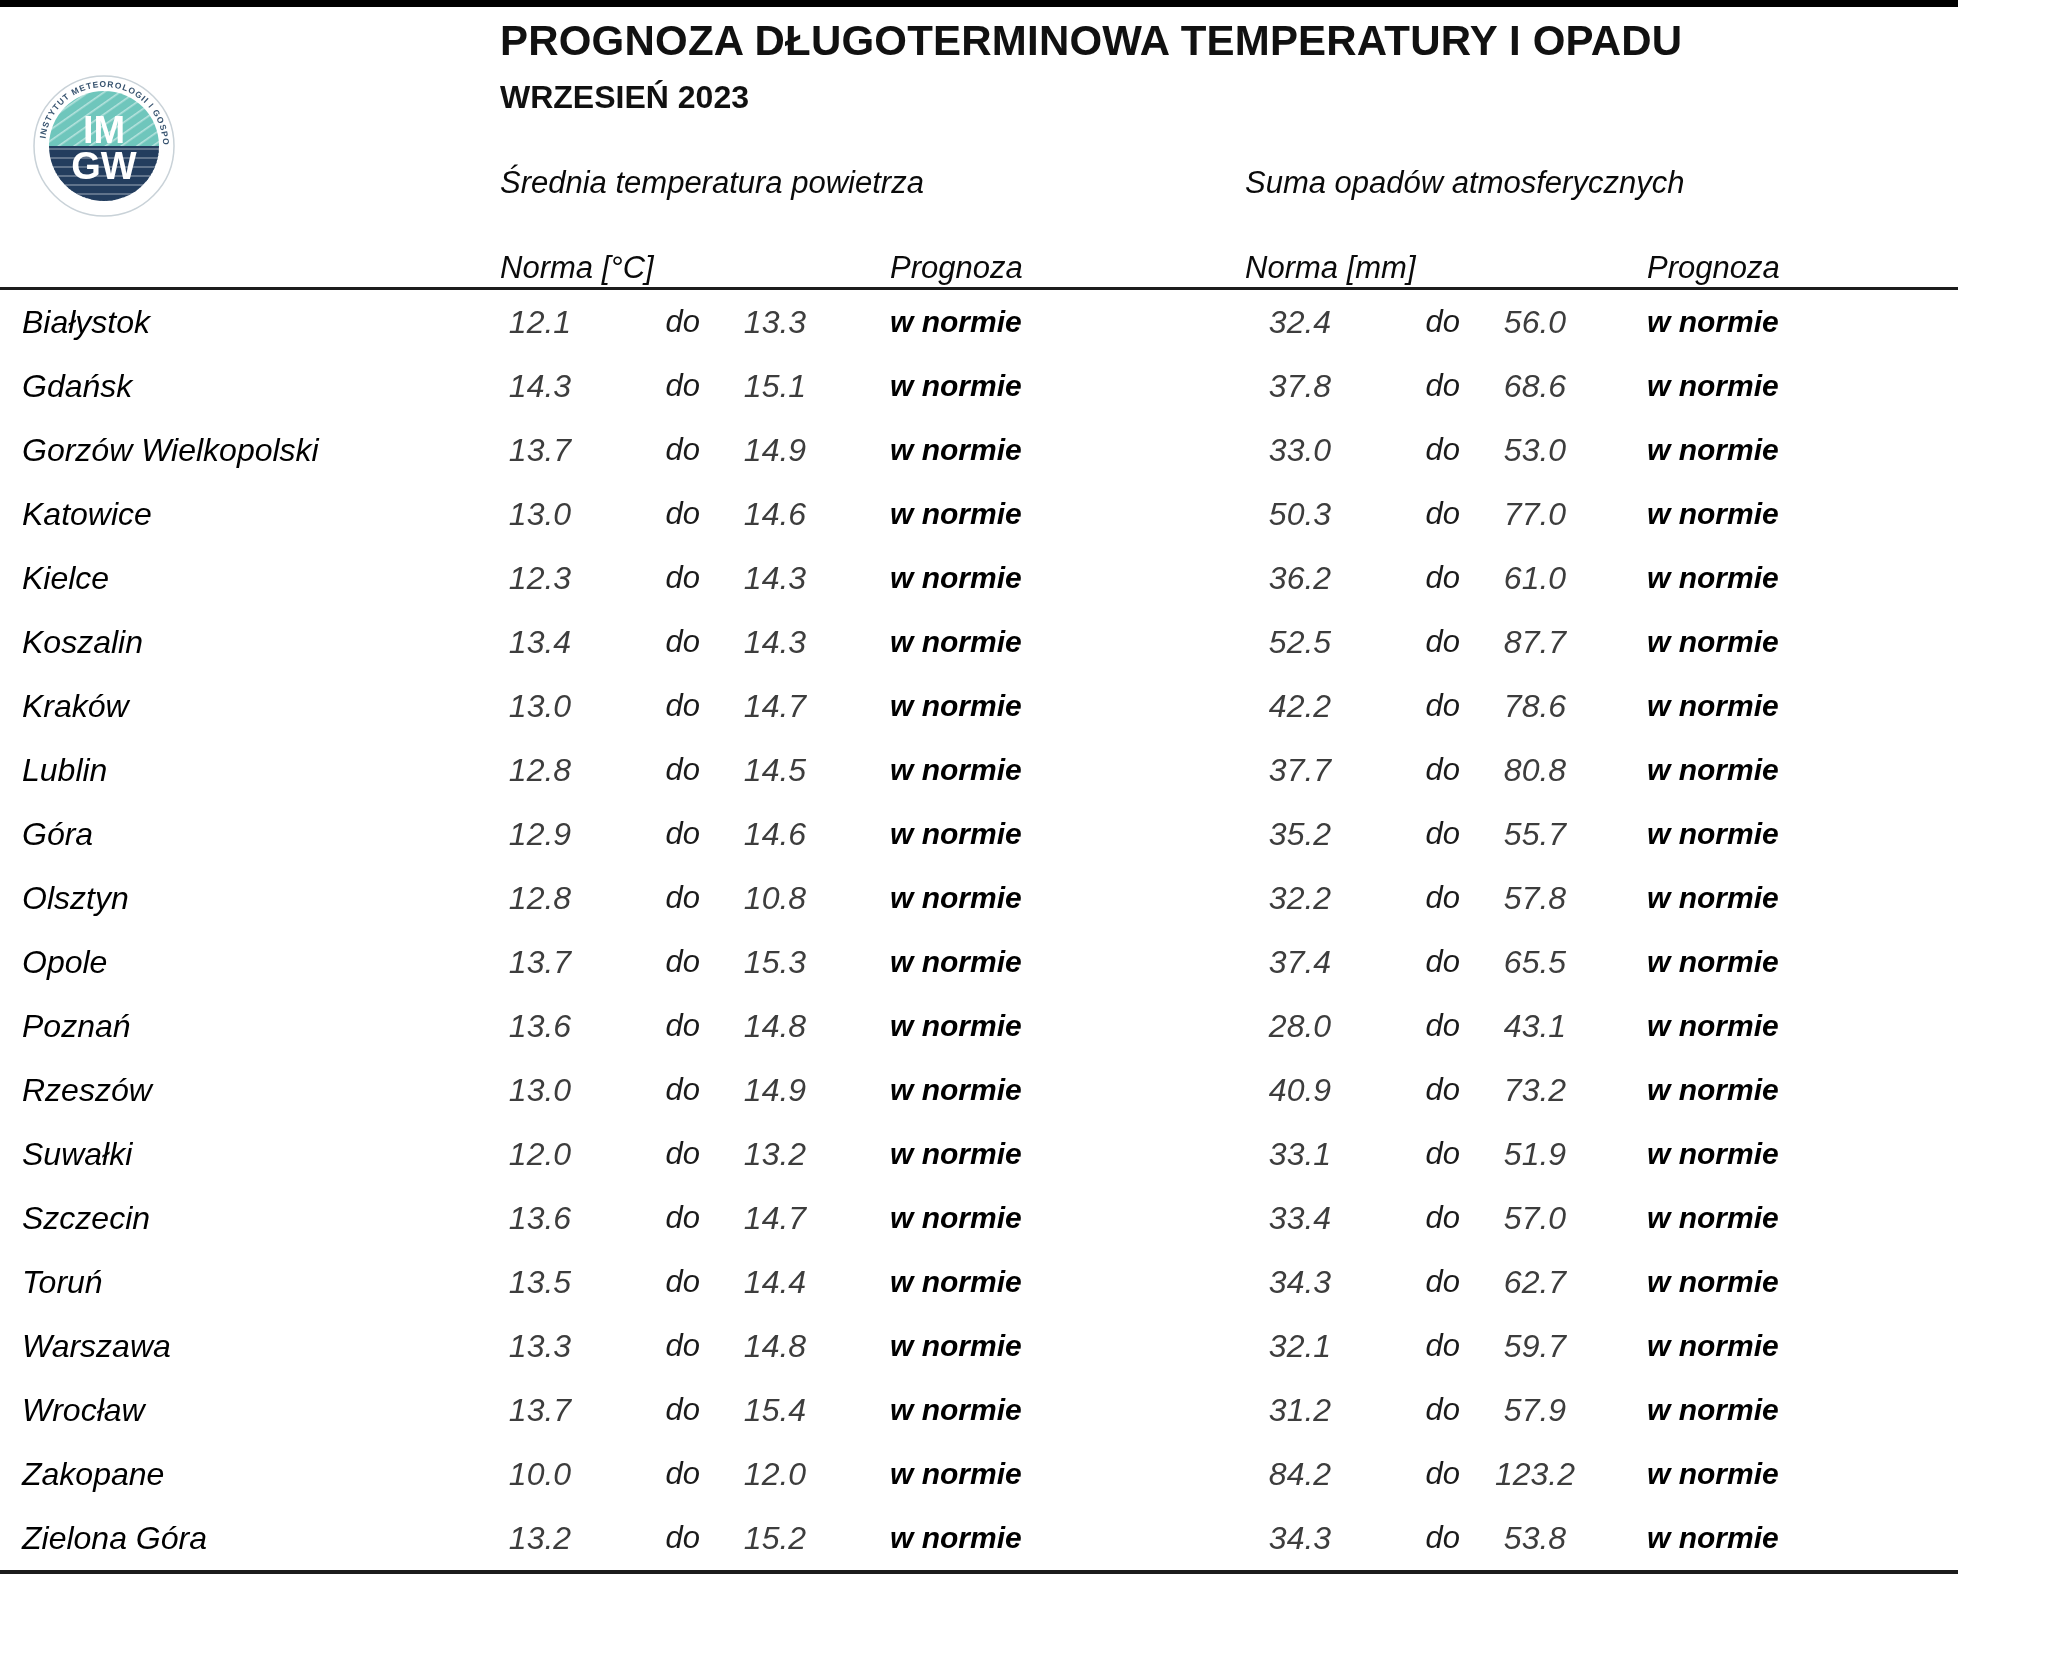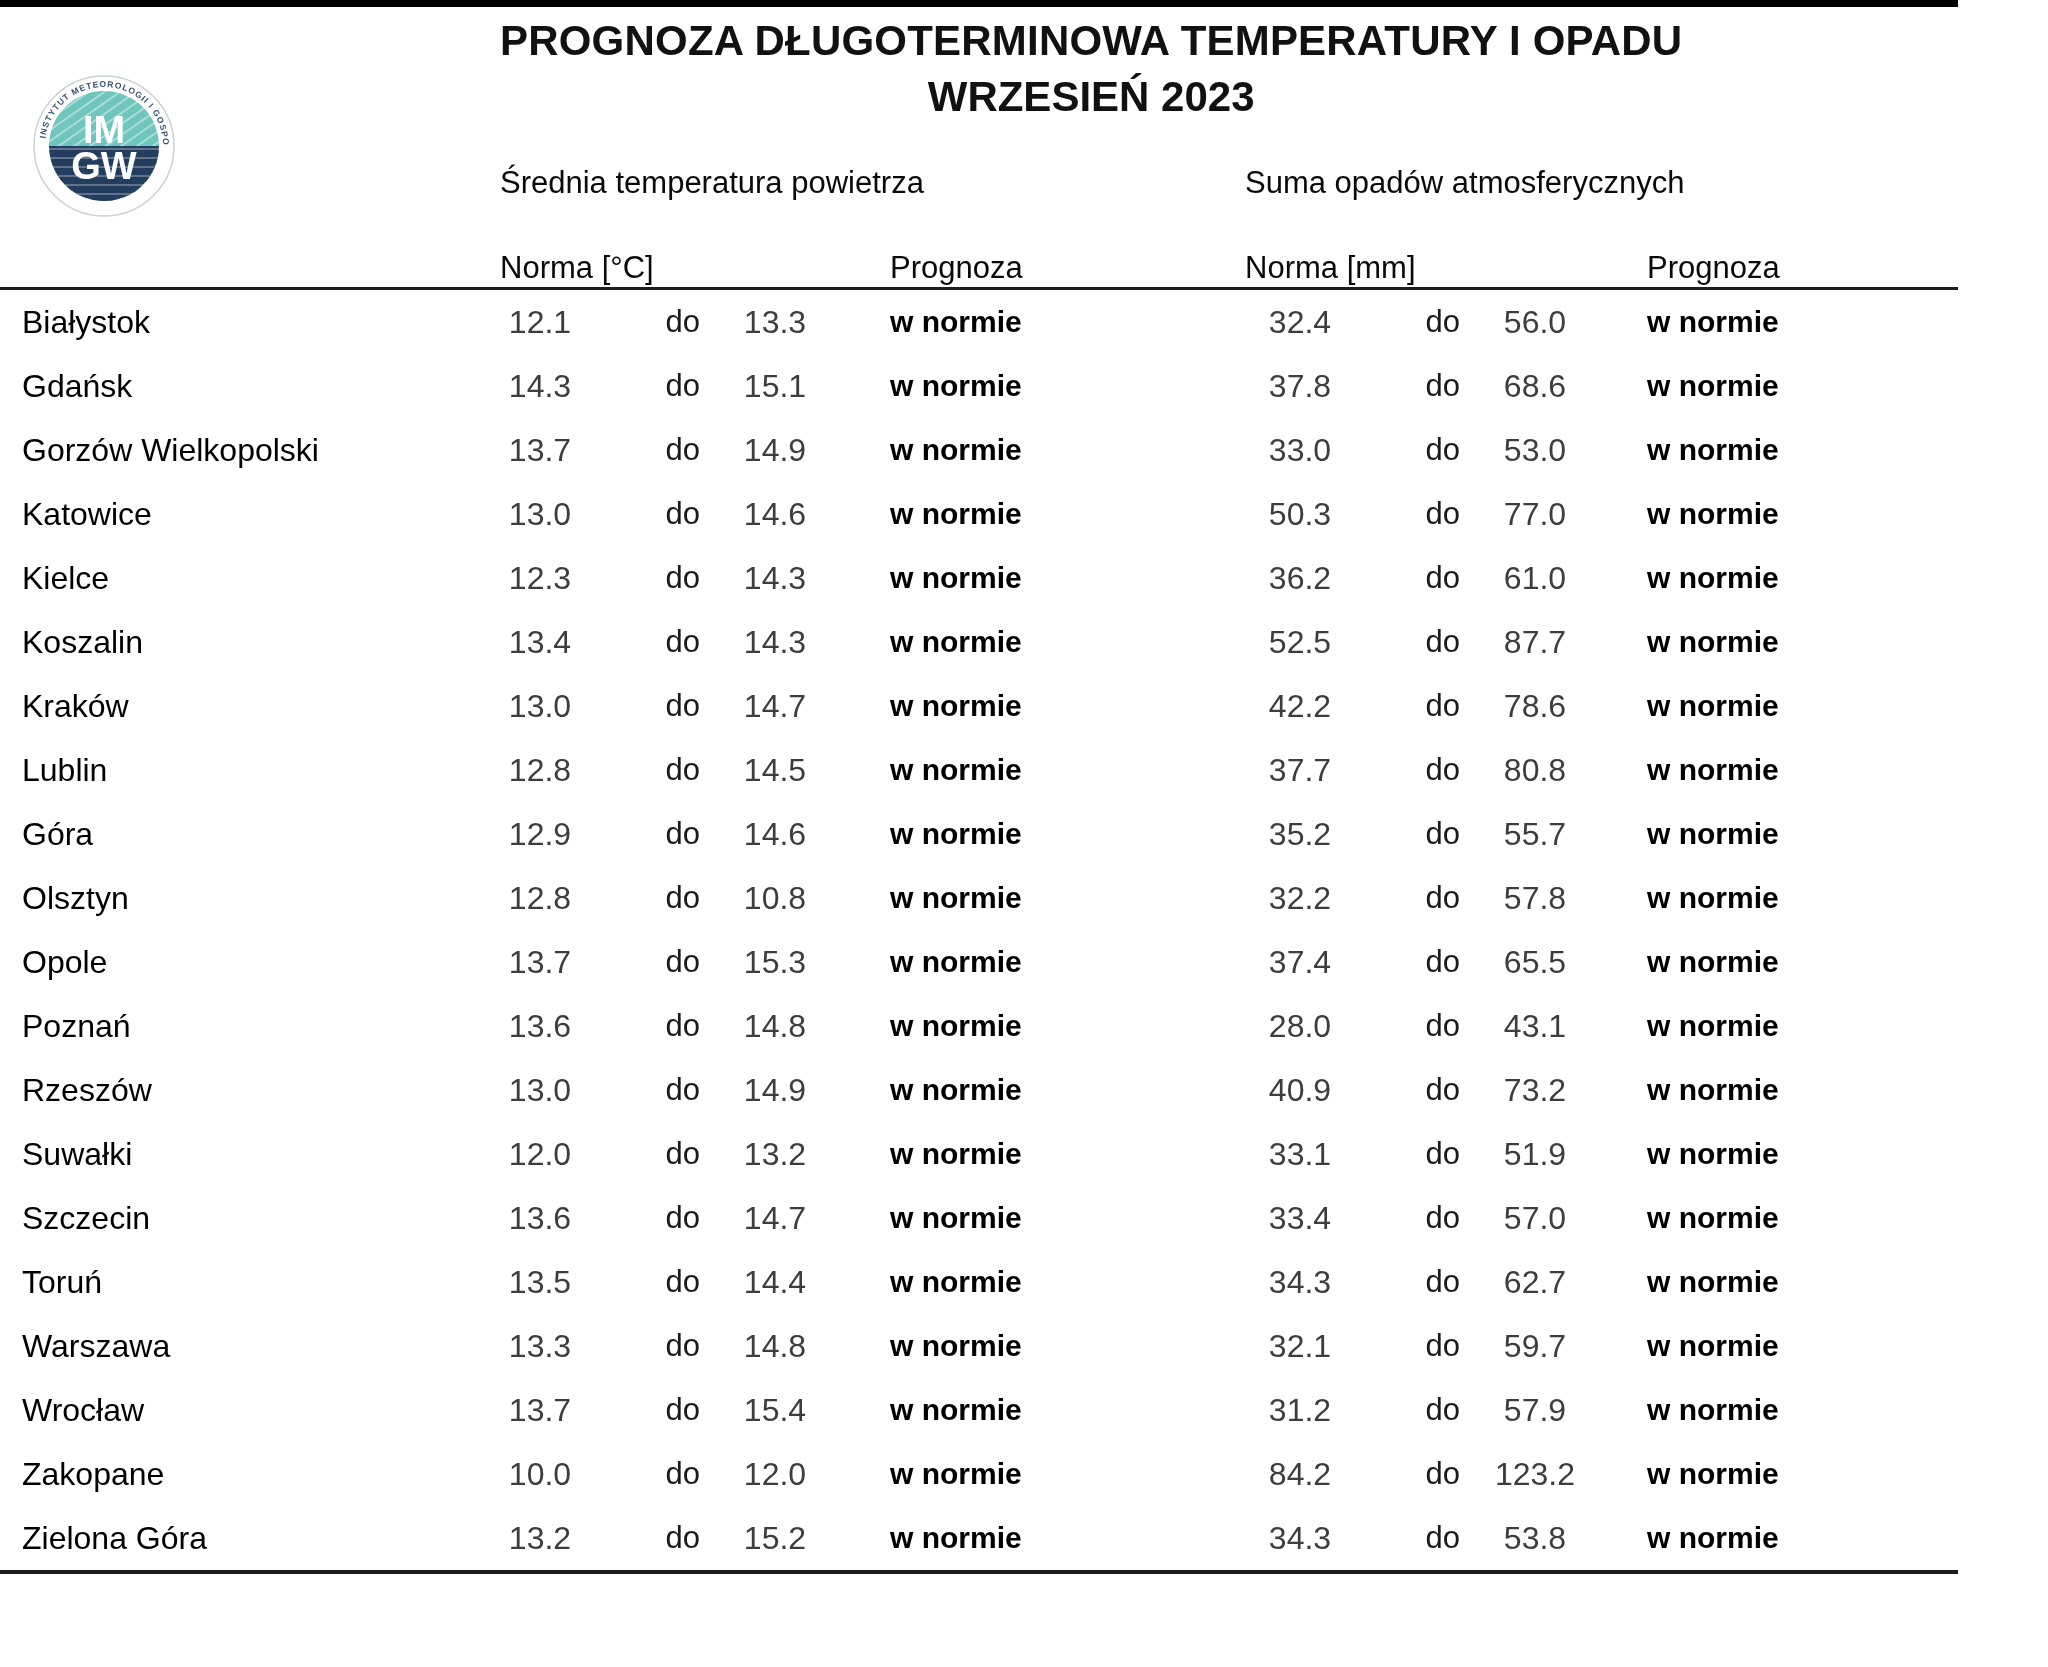--- a/index.html
+++ b/index.html
@@ -16,23 +16,23 @@
   
   .rule{width:1958px;background:#000;}
   .rule-top{height:7px;}
   .rule-head{height:3px;background:#1c1c1c;}
   .rule-bottom{height:4px;background:#1c1c1c;}
 
   
   .header{position:relative;height:280px;}
   .titles{position:absolute;left:500px;top:14px;}
   .title{font-size:42px;font-weight:700;letter-spacing:.2px;line-height:40px;}
-  .subtitle{font-size:42px;font-weight:700;margin-top:16px;line-height:40px;text-align:center;}
-
-  .grid{display:grid;grid-template-columns:470px 140px 90px 150px 380px 140px 90px 150px 1fr;}
+  .subtitle{font-size:32px;font-weight:700;margin-top:16px;line-height:40px;}
+
+  .grid{display:grid;grid-template-columns:470px 140px 90px 150px 380px 140px 90px 150px 1fr;font-style:italic;}
   .group-row{position:absolute;left:0;right:0;top:156px;height:40px;align-items:center;}
   .label-row{position:absolute;left:0;right:0;top:241px;height:40px;align-items:center;}
   .hcell{font-size:31px;font-weight:400;color:#0a0a0a;white-space:nowrap;}
   .span-temp{grid-column:2/6;padding-left:30px;}
   .span-precip{grid-column:6/10;padding-left:15px;}
   .span-norm-c{grid-column:2/5;padding-left:30px;}
   .span-prog-t{grid-column:5/6;padding-left:40px;}
   .span-norm-mm{grid-column:6/9;padding-left:15px;}
   .span-prog-p{grid-column:9/10;padding-left:37px;}
 

